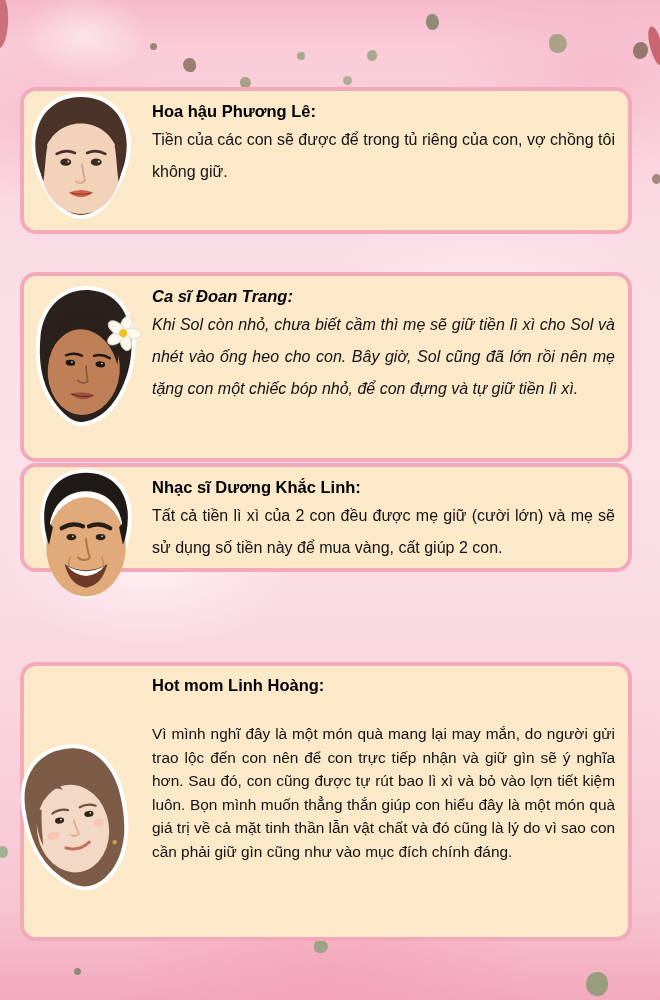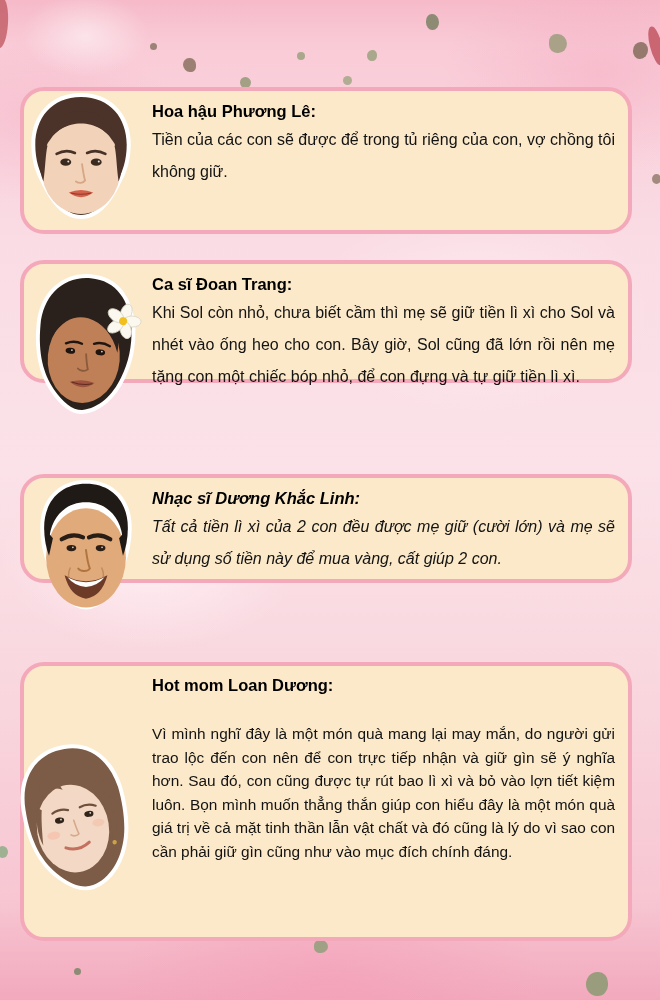--- a/index.html
+++ b/index.html
@@ -12,25 +12,25 @@
       radial-gradient(200px 120px at 150px 560px, rgba(255,241,245,.85), transparent 75%),
       radial-gradient(230px 140px at 480px 310px, rgba(255,238,243,.70), transparent 75%),
       radial-gradient(280px 170px at 330px 985px, rgba(244,156,182,.55), transparent 75%),
       radial-gradient(210px 130px at 600px 75px, rgba(243,158,184,.35), transparent 75%),
       radial-gradient(180px 110px at 40px 120px, rgba(243,158,184,.30), transparent 75%),
       linear-gradient(180deg,#f6bac9 0px,#f9cbd7 45px,#fadce4 240px,#fbe2e8 470px,#f9d6de 700px,#f7c6d2 900px,#f2a9bd 1000px);
   }
   .splat{position:absolute;pointer-events:none;}
   .card{
     position:absolute;left:20px;width:612px;box-sizing:border-box;
-    background:#fce9c9;border:4px solid #f4a9bb;border-radius:24px;
+    background:#fce9c9;border:4px solid #f4a9bb;border-radius:16px;
   }
   .card1{top:87px;height:147px;}
-  .card2{top:260px;height:123px;}
-  .card3{top:474px;height:109px;font-style:italic;}
+  .card2{top:272px;height:190px;font-style:italic;}
+  .card3{top:463px;height:109px;}
   .card4{top:662px;height:279px;}
   .face{position:absolute;}
   .f1{left:-2px;top:1px;width:118px;height:128px;}
   .f2{left:0px;top:8px;width:122px;height:144px;}
   .f3{left:4px;top:0px;width:116px;height:146px;}
   .f4{left:-14px;top:74px;width:132px;height:164px;}
   .face svg{width:100%;height:100%;display:block;}
   .text{margin:7px 13px 6px 128px;}
   .speaker{margin:0;font-size:16.5px;font-weight:bold;line-height:26px;color:#000;}
   .quote{margin:0;font-size:16px;line-height:32px;text-align:justify;color:#131313;}
@@ -166,18 +166,18 @@
           <circle cx="81.5" cy="75.2" r=".9" fill="#fff" opacity=".85"></circle>
           <path d="M64,80 C65,86 66,91 67,94 C65,96 61,96 59,94" stroke="#d7a98b" stroke-width="1.6" fill="none" stroke-linecap="round"></path>
           <ellipse cx="42" cy="92" rx="6.5" ry="4" fill="#f5b9a4" opacity=".55"></ellipse>
           <ellipse cx="88" cy="86" rx="6" ry="3.8" fill="#f5b9a4" opacity=".5"></ellipse>
           <path d="M52,106 Q64,112 76,104" stroke="#c4705e" stroke-width="3" fill="none" stroke-linecap="round"></path>
           <circle cx="101" cy="108" r="2.2" fill="#c9a24a"></circle>
         </g>
       </svg>
     </div>
     <div class="text">
-      <h2 class="speaker">Hot mom Loan Dương:</h2>
+      <h2 class="speaker">Hot mom Linh Hoàng:</h2>
       <p class="quote">Vì mình nghĩ đây là một món quà mang lại may mắn, do người gửi trao lộc đến con nên để con trực tiếp nhận và giữ gìn sẽ ý nghĩa hơn. Sau đó, con cũng được tự rút bao lì xì và bỏ vào lợn tiết kiệm luôn. Bọn mình muốn thẳng thắn giúp con hiểu đây là một món quà giá trị về cả mặt tinh thần lẫn vật chất và đó cũng là lý do vì sao con cần phải giữ gìn cũng như vào mục đích chính đáng.</p>
     </div>
   </section>
 
 </div>
 
 </body></html>

